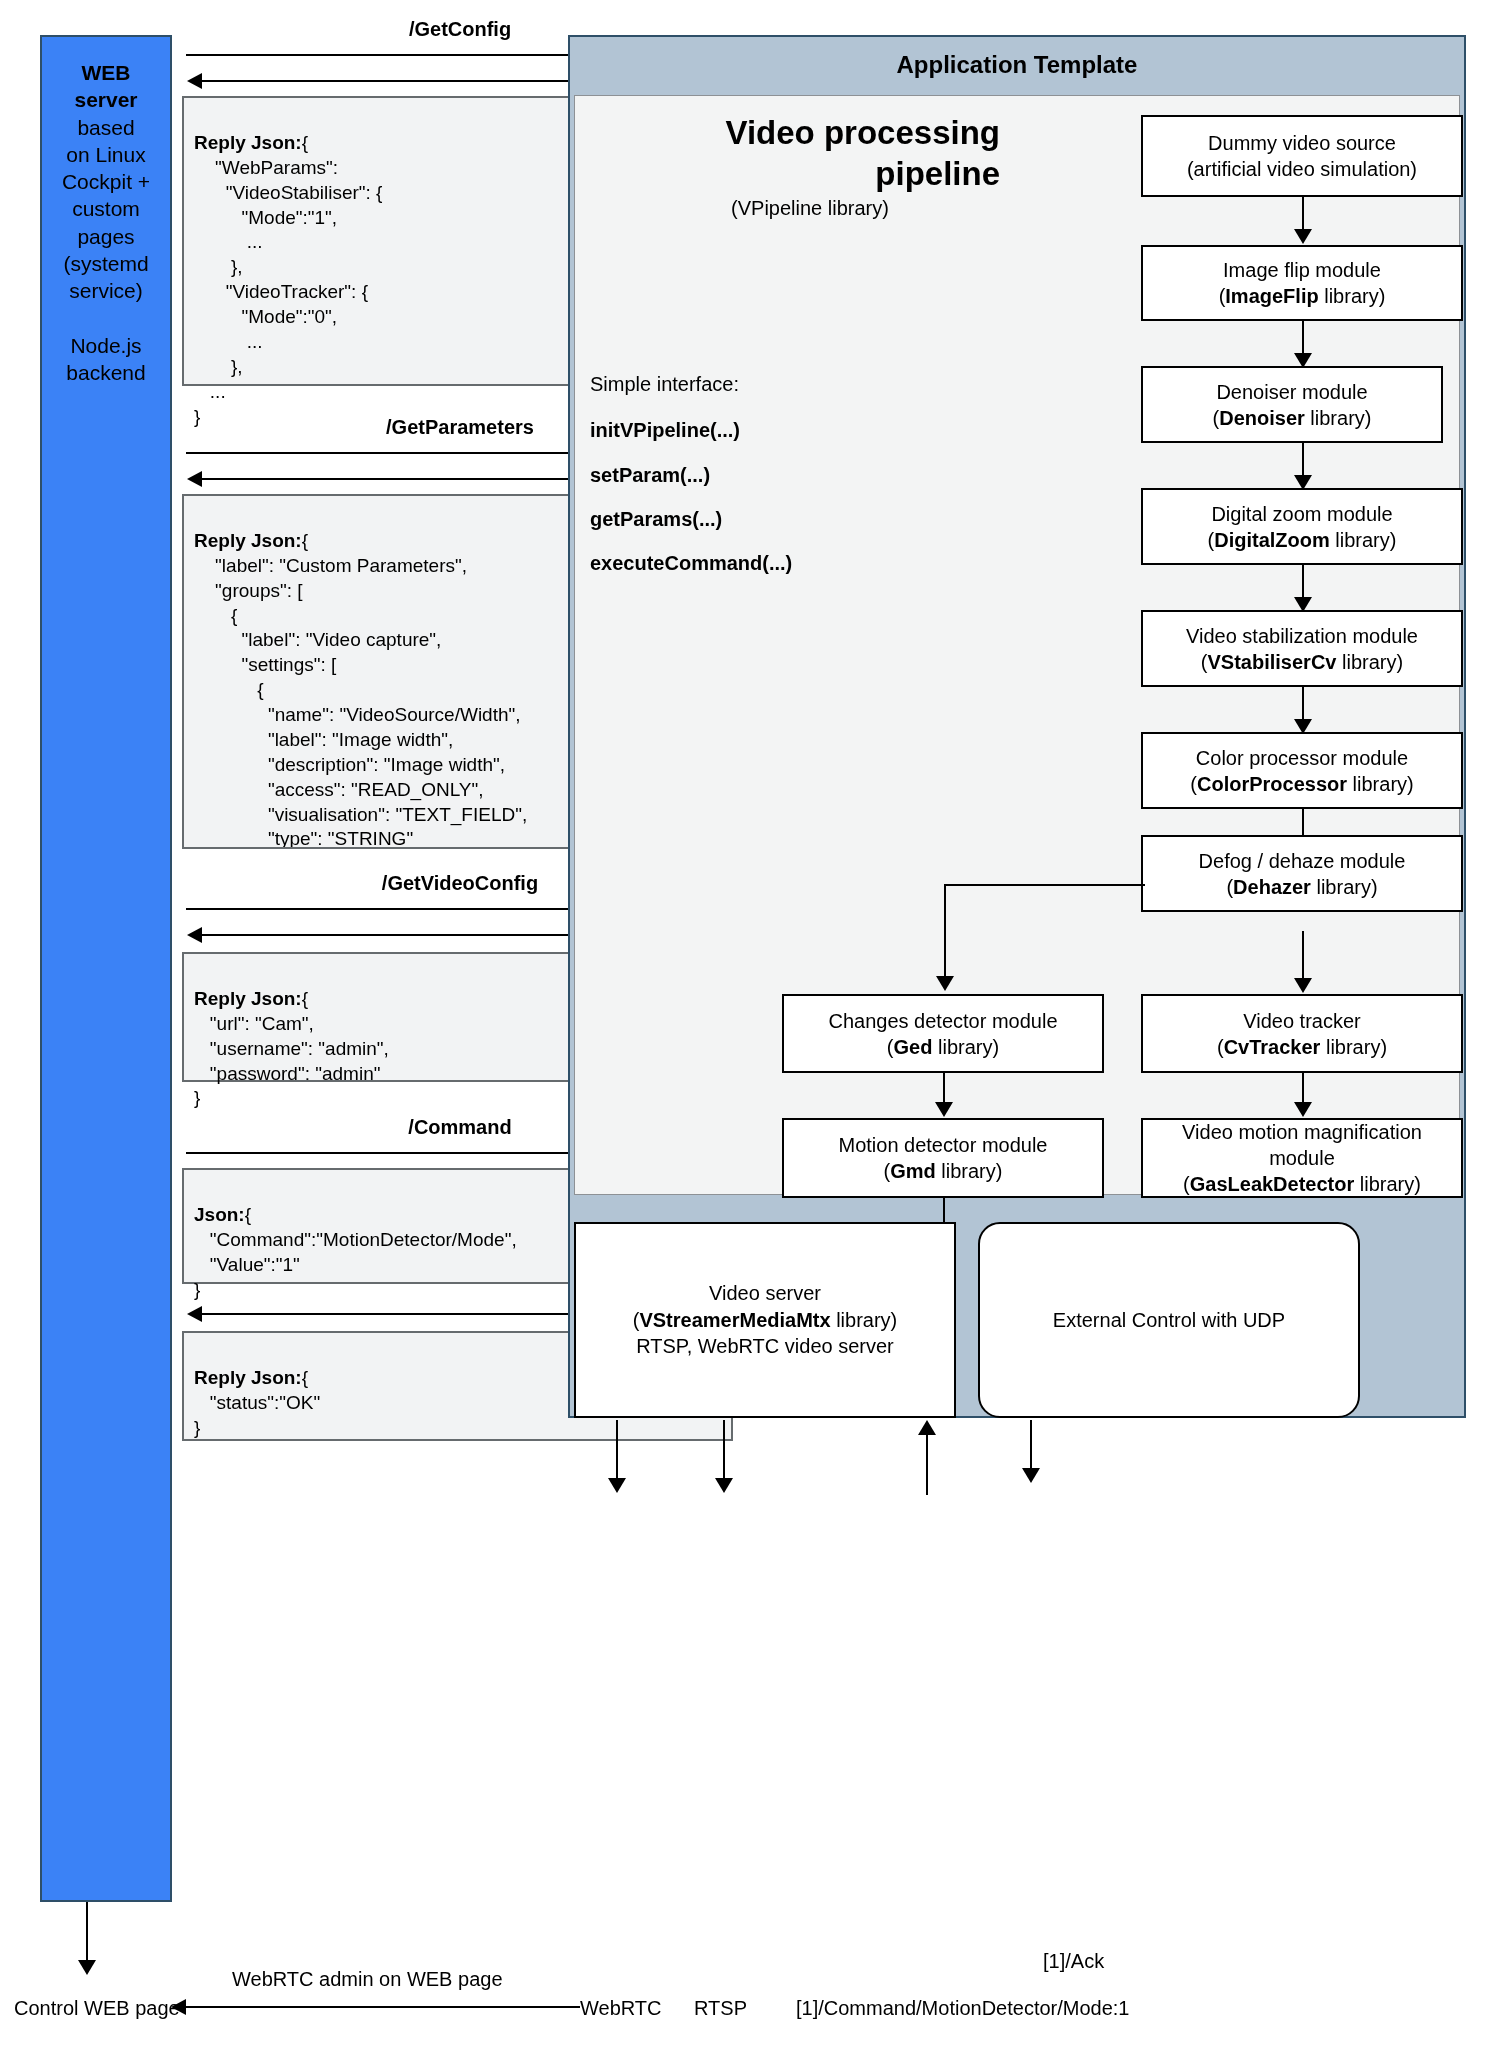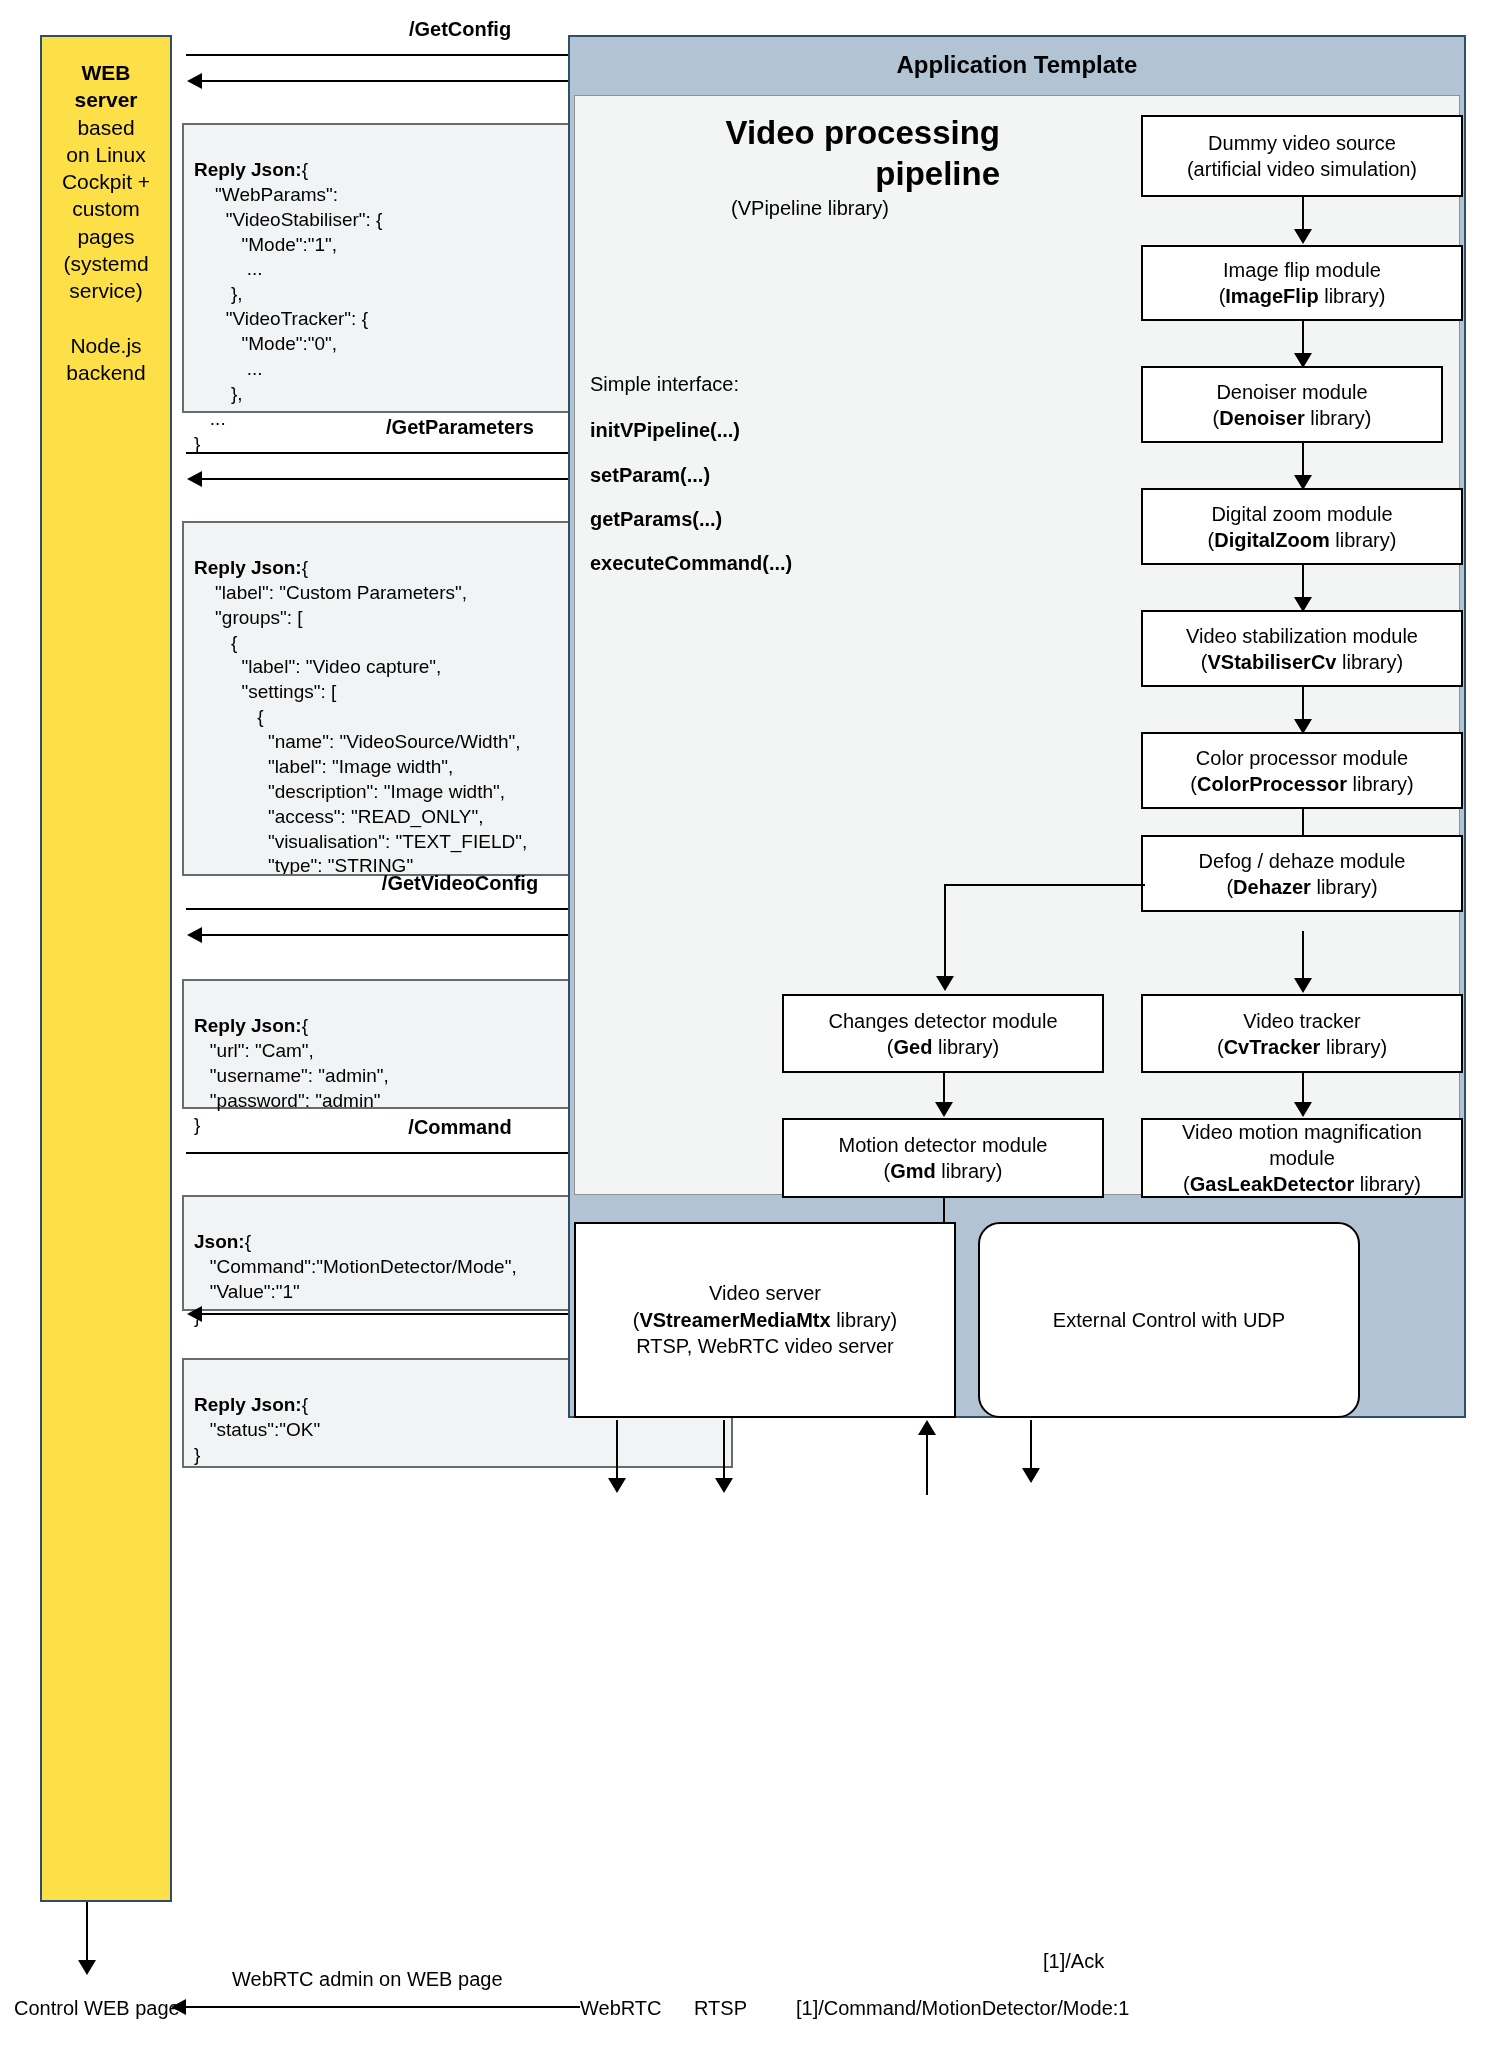--- a/index.html
+++ b/index.html
@@ -7,21 +7,21 @@
     width:1506px;height:2060px;position:relative;overflow:hidden;
     font-family:"Liberation Sans","DejaVu Sans",sans-serif;
     color:#000000;
     -webkit-font-smoothing:antialiased;
   }
   .abs{position:absolute;box-sizing:border-box;}
 
   
   .webserver{
     left:40px;top:35px;width:132px;height:1867px;
-    background:#fde047;border:2px solid #2e4f68;
+    background:#3b82f6;border:2px solid #2e4f68;
     display:flex;align-items:flex-start;justify-content:center;
     padding-top:22px;
   }
   .webserver .txt{
     text-align:center;font-size:21px;line-height:1.30;width:118px;
   }
   .webserver .txt b{font-weight:bold;}
 
   
   .endpoint{
@@ -36,21 +36,20 @@
   .ahead-d{border-left:9px solid transparent;border-right:9px solid transparent;border-top:15px solid #000;}
   .ahead-u{border-left:9px solid transparent;border-right:9px solid transparent;border-bottom:15px solid #000;}
   .vline{width:0;border-left:2.5px solid #000;position:absolute;}
 
   
   .jsonbox{
     background:#f2f3f4;border:2px solid #666b6e;
     padding:8px 10px 8px 10px;
     font-size:19px;line-height:1.31;
     white-space:pre;
-    margin-top:27px;
   }
   .jsonbox .hdr{font-weight:bold;}
 
   
   .apptpl{
     left:568px;top:35px;width:898px;height:1383px;
     background:#b2c4d4;border:2px solid #2e4f68;
   }
   .apptitle{
     position:absolute;left:0;top:14px;width:100%;

